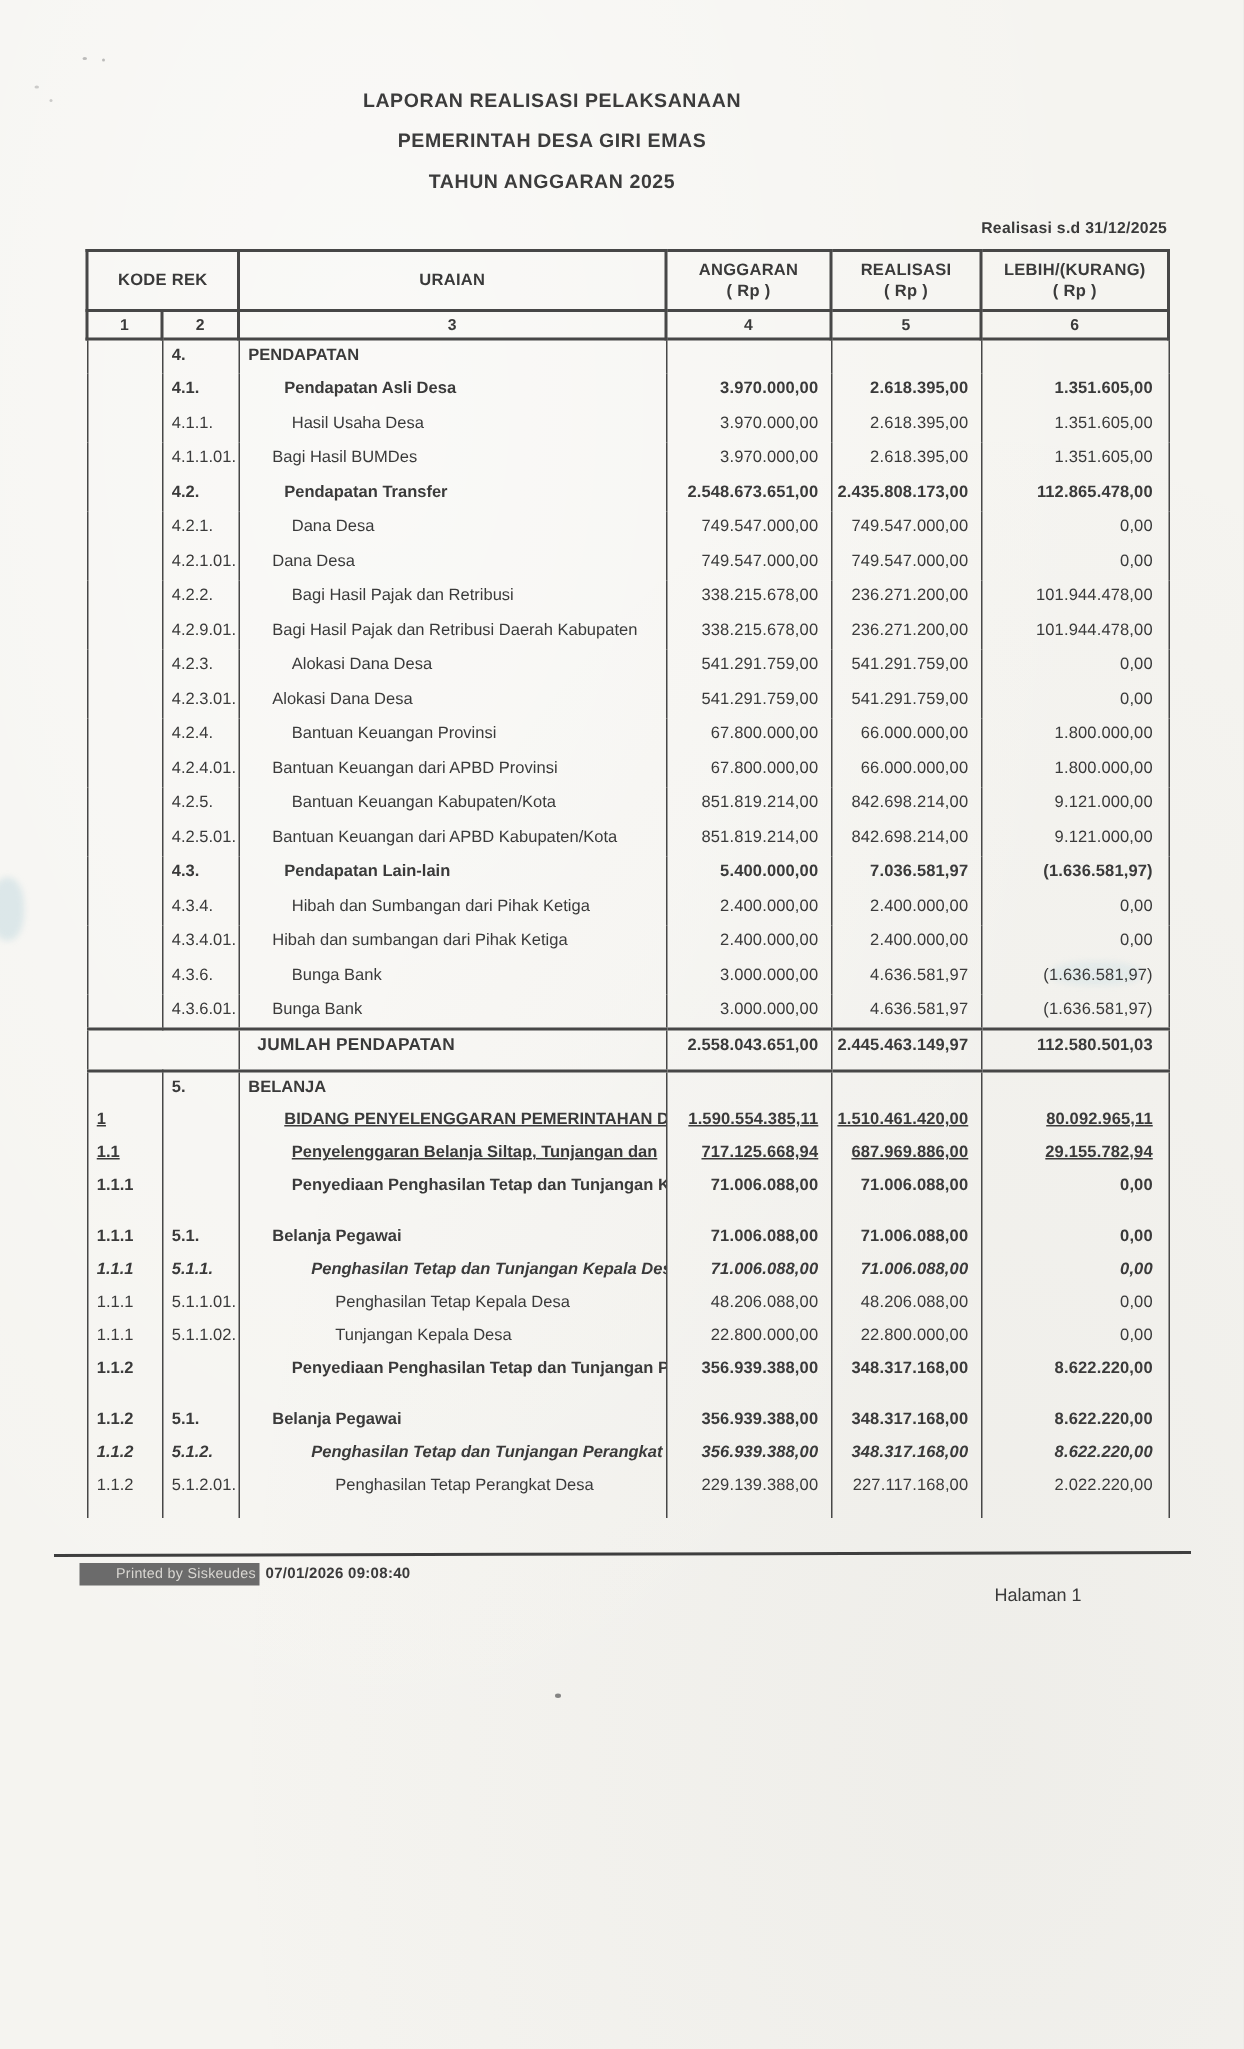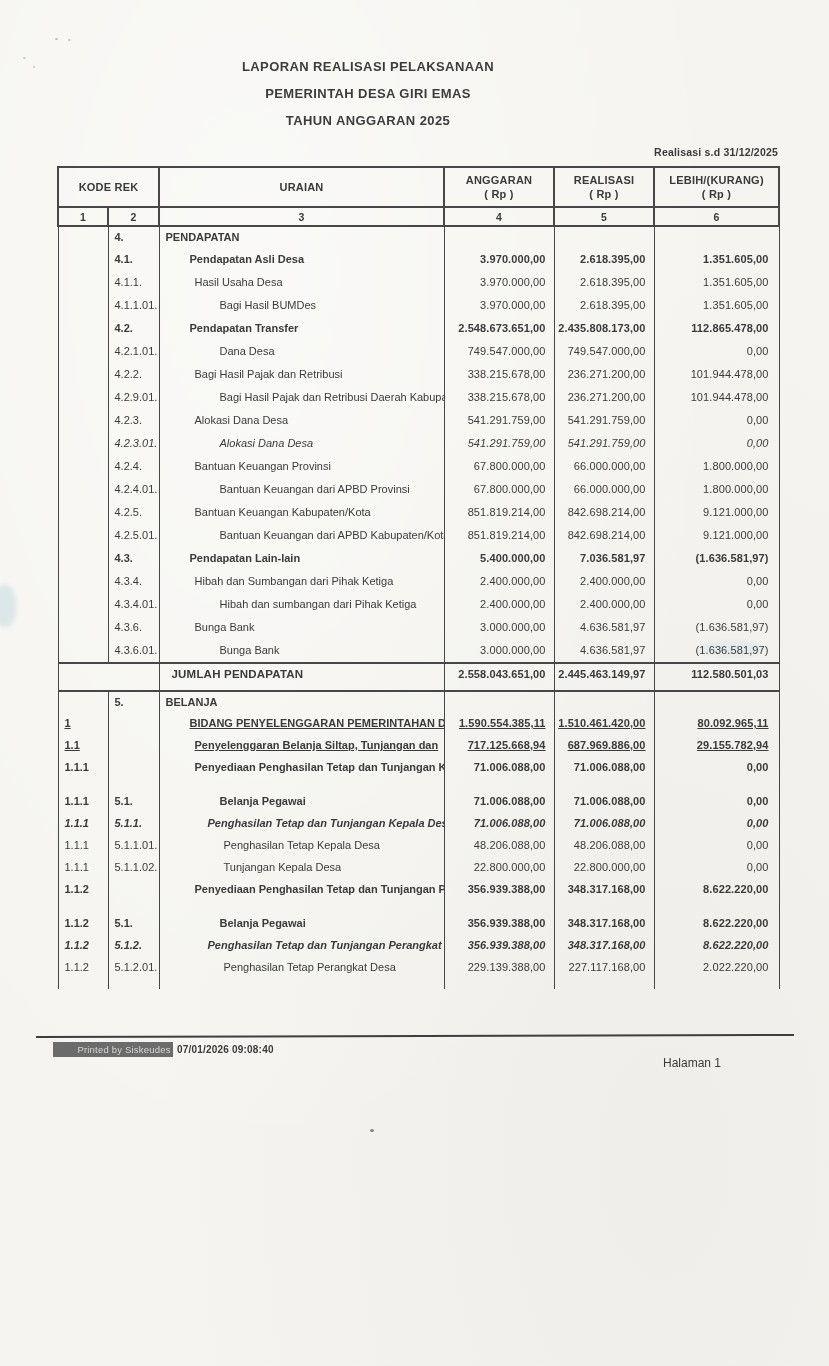--- a/index.html
+++ b/index.html
@@ -42,21 +42,21 @@
     overflow:hidden; white-space:nowrap;
   }
   tbody.sec tr:first-child td{padding-top:9px;}
   td.c-code1{padding-left:6px;}
   td.c-code2{padding-left:6px;}
   td.c-ur{}
   td.c-num{text-align:right; padding-right:8px; letter-spacing:.1px;}
   td.c-num.last{padding-right:10px;}
   td.wrapt{white-space:normal; line-height:13px; padding-right:6px;}
   .ind0{padding-left:6px;} .ind1{padding-left:30px;} .ind2{padding-left:35px;}
-  .ind3{padding-left:60px;} .ind4{padding-left:48px;} .ind5{padding-left:64px;}
+  .ind3{padding-left:22px;} .ind4{padding-left:48px;} .ind5{padding-left:64px;}
   .b{font-weight:bold;} .i{font-style:italic;} .u{text-decoration:underline;}
   tr.jumlah td{
     border-top:2.5px solid var(--line); border-bottom:2.5px solid var(--line);
     font-weight:bold; vertical-align:middle; padding-top:0; height:28px;
   }
   tr.jumlah td.c-ur{padding-left:12px; font-size:11.5px; letter-spacing:.2px;}
   tr.spacer td{height:10px; padding:0;}
   
   #footer-rule{position:absolute; left:36px; top:1036px; width:758px; height:2px; background:#3e3e3e; transform:rotate(-.15deg); transform-origin:left center;}
   #printed-badge{
@@ -161,20 +161,28 @@
         <tr style="height: 23px;">
           <td class="c-code1 b"></td>
           <td class="c-code2 b">4.2.</td>
           <td class="c-ur ind1 b">Pendapatan Transfer</td>
           <td class="c-num b">2.548.673.651,00</td>
           <td class="c-num b">2.435.808.173,00</td>
           <td class="c-num last b">112.865.478,00</td>
         </tr>
         <tr style="height: 23px;">
           <td class="c-code1"></td>
+          <td class="c-code2">4.2.1.</td>
+          <td class="c-ur ind2">Dana Desa</td>
+          <td class="c-num">749.547.000,00</td>
+          <td class="c-num">749.547.000,00</td>
+          <td class="c-num last">0,00</td>
+        </tr>
+        <tr style="height: 23px;">
+          <td class="c-code1"></td>
           <td class="c-code2">4.2.1.01.</td>
           <td class="c-ur ind3">Dana Desa</td>
           <td class="c-num">749.547.000,00</td>
           <td class="c-num">749.547.000,00</td>
           <td class="c-num last">0,00</td>
         </tr>
         <tr style="height: 23px;">
           <td class="c-code1"></td>
           <td class="c-code2">4.2.2.</td>
           <td class="c-ur ind2">Bagi Hasil Pajak dan Retribusi</td>
@@ -191,21 +199,21 @@
           <td class="c-num last">101.944.478,00</td>
         </tr>
         <tr style="height: 23px;">
           <td class="c-code1"></td>
           <td class="c-code2">4.2.3.</td>
           <td class="c-ur ind2">Alokasi Dana Desa</td>
           <td class="c-num">541.291.759,00</td>
           <td class="c-num">541.291.759,00</td>
           <td class="c-num last">0,00</td>
         </tr>
-        <tr style="height: 23px; font-style: italic;">
+        <tr style="height: 23px;">
           <td class="c-code1"></td>
           <td class="c-code2">4.2.3.01.</td>
           <td class="c-ur ind3">Alokasi Dana Desa</td>
           <td class="c-num">541.291.759,00</td>
           <td class="c-num">541.291.759,00</td>
           <td class="c-num last">0,00</td>
         </tr>
         <tr style="height: 23px;">
           <td class="c-code1"></td>
           <td class="c-code2">4.2.4.</td>

